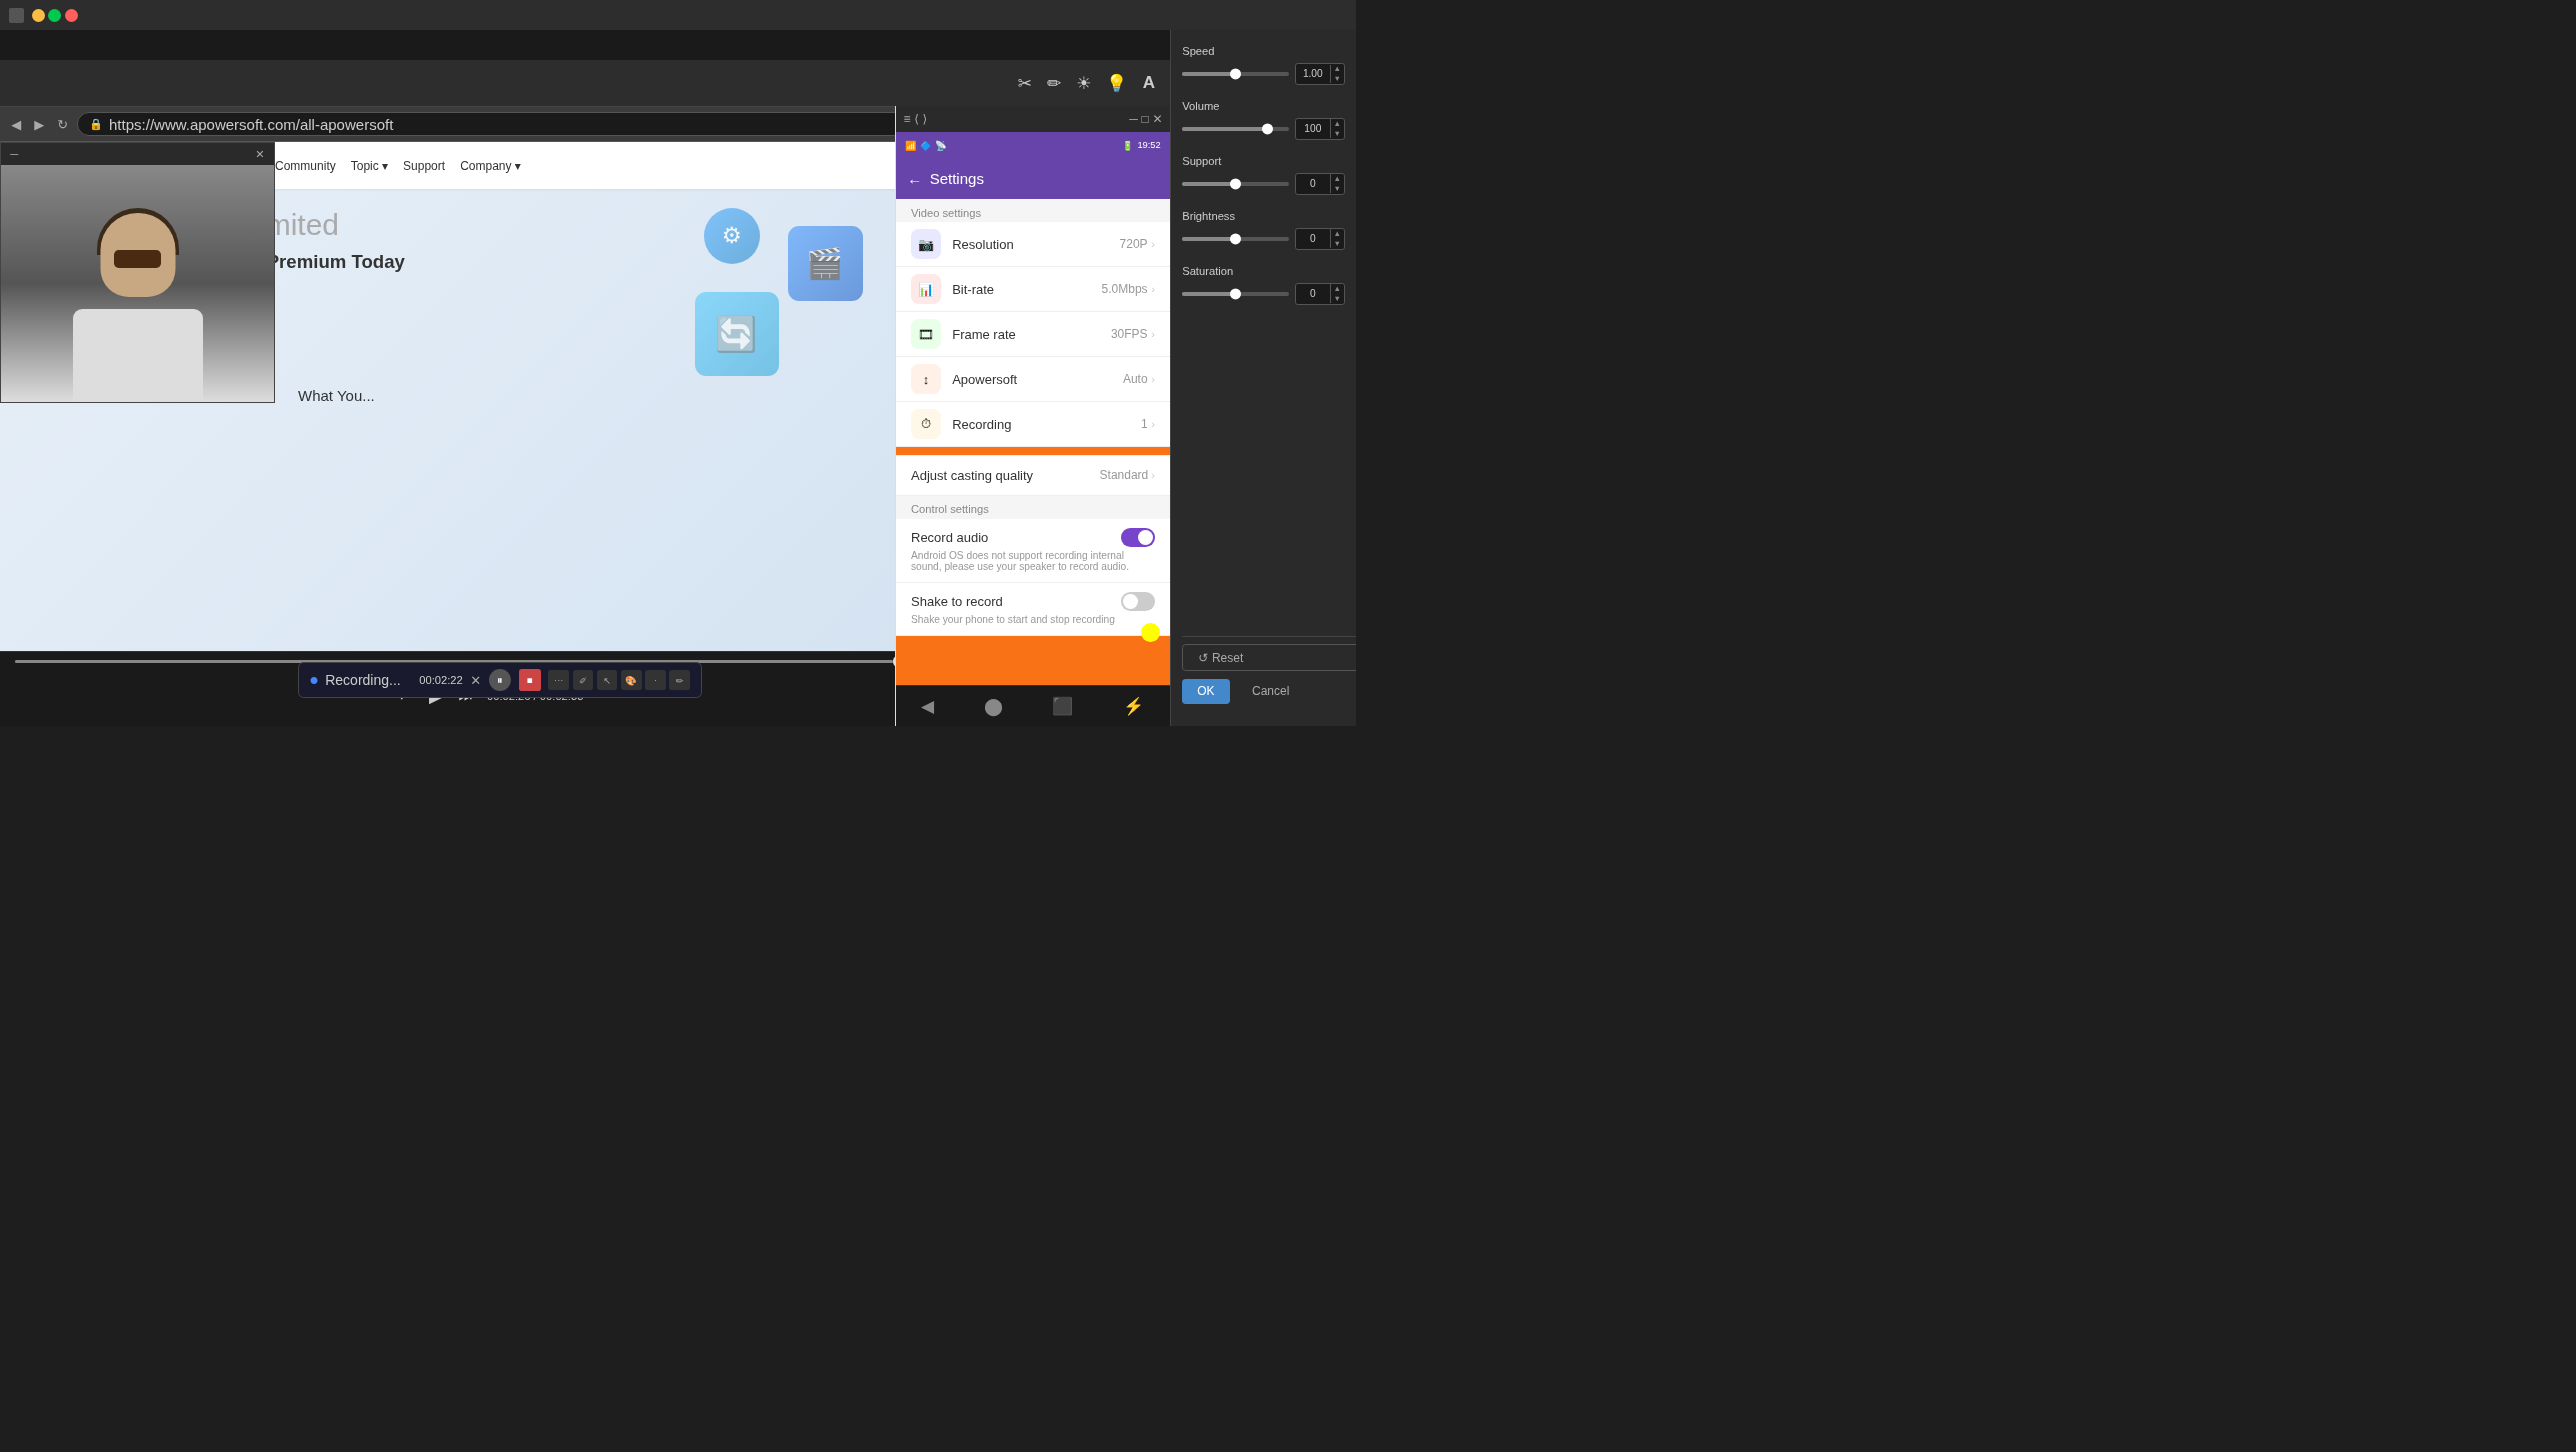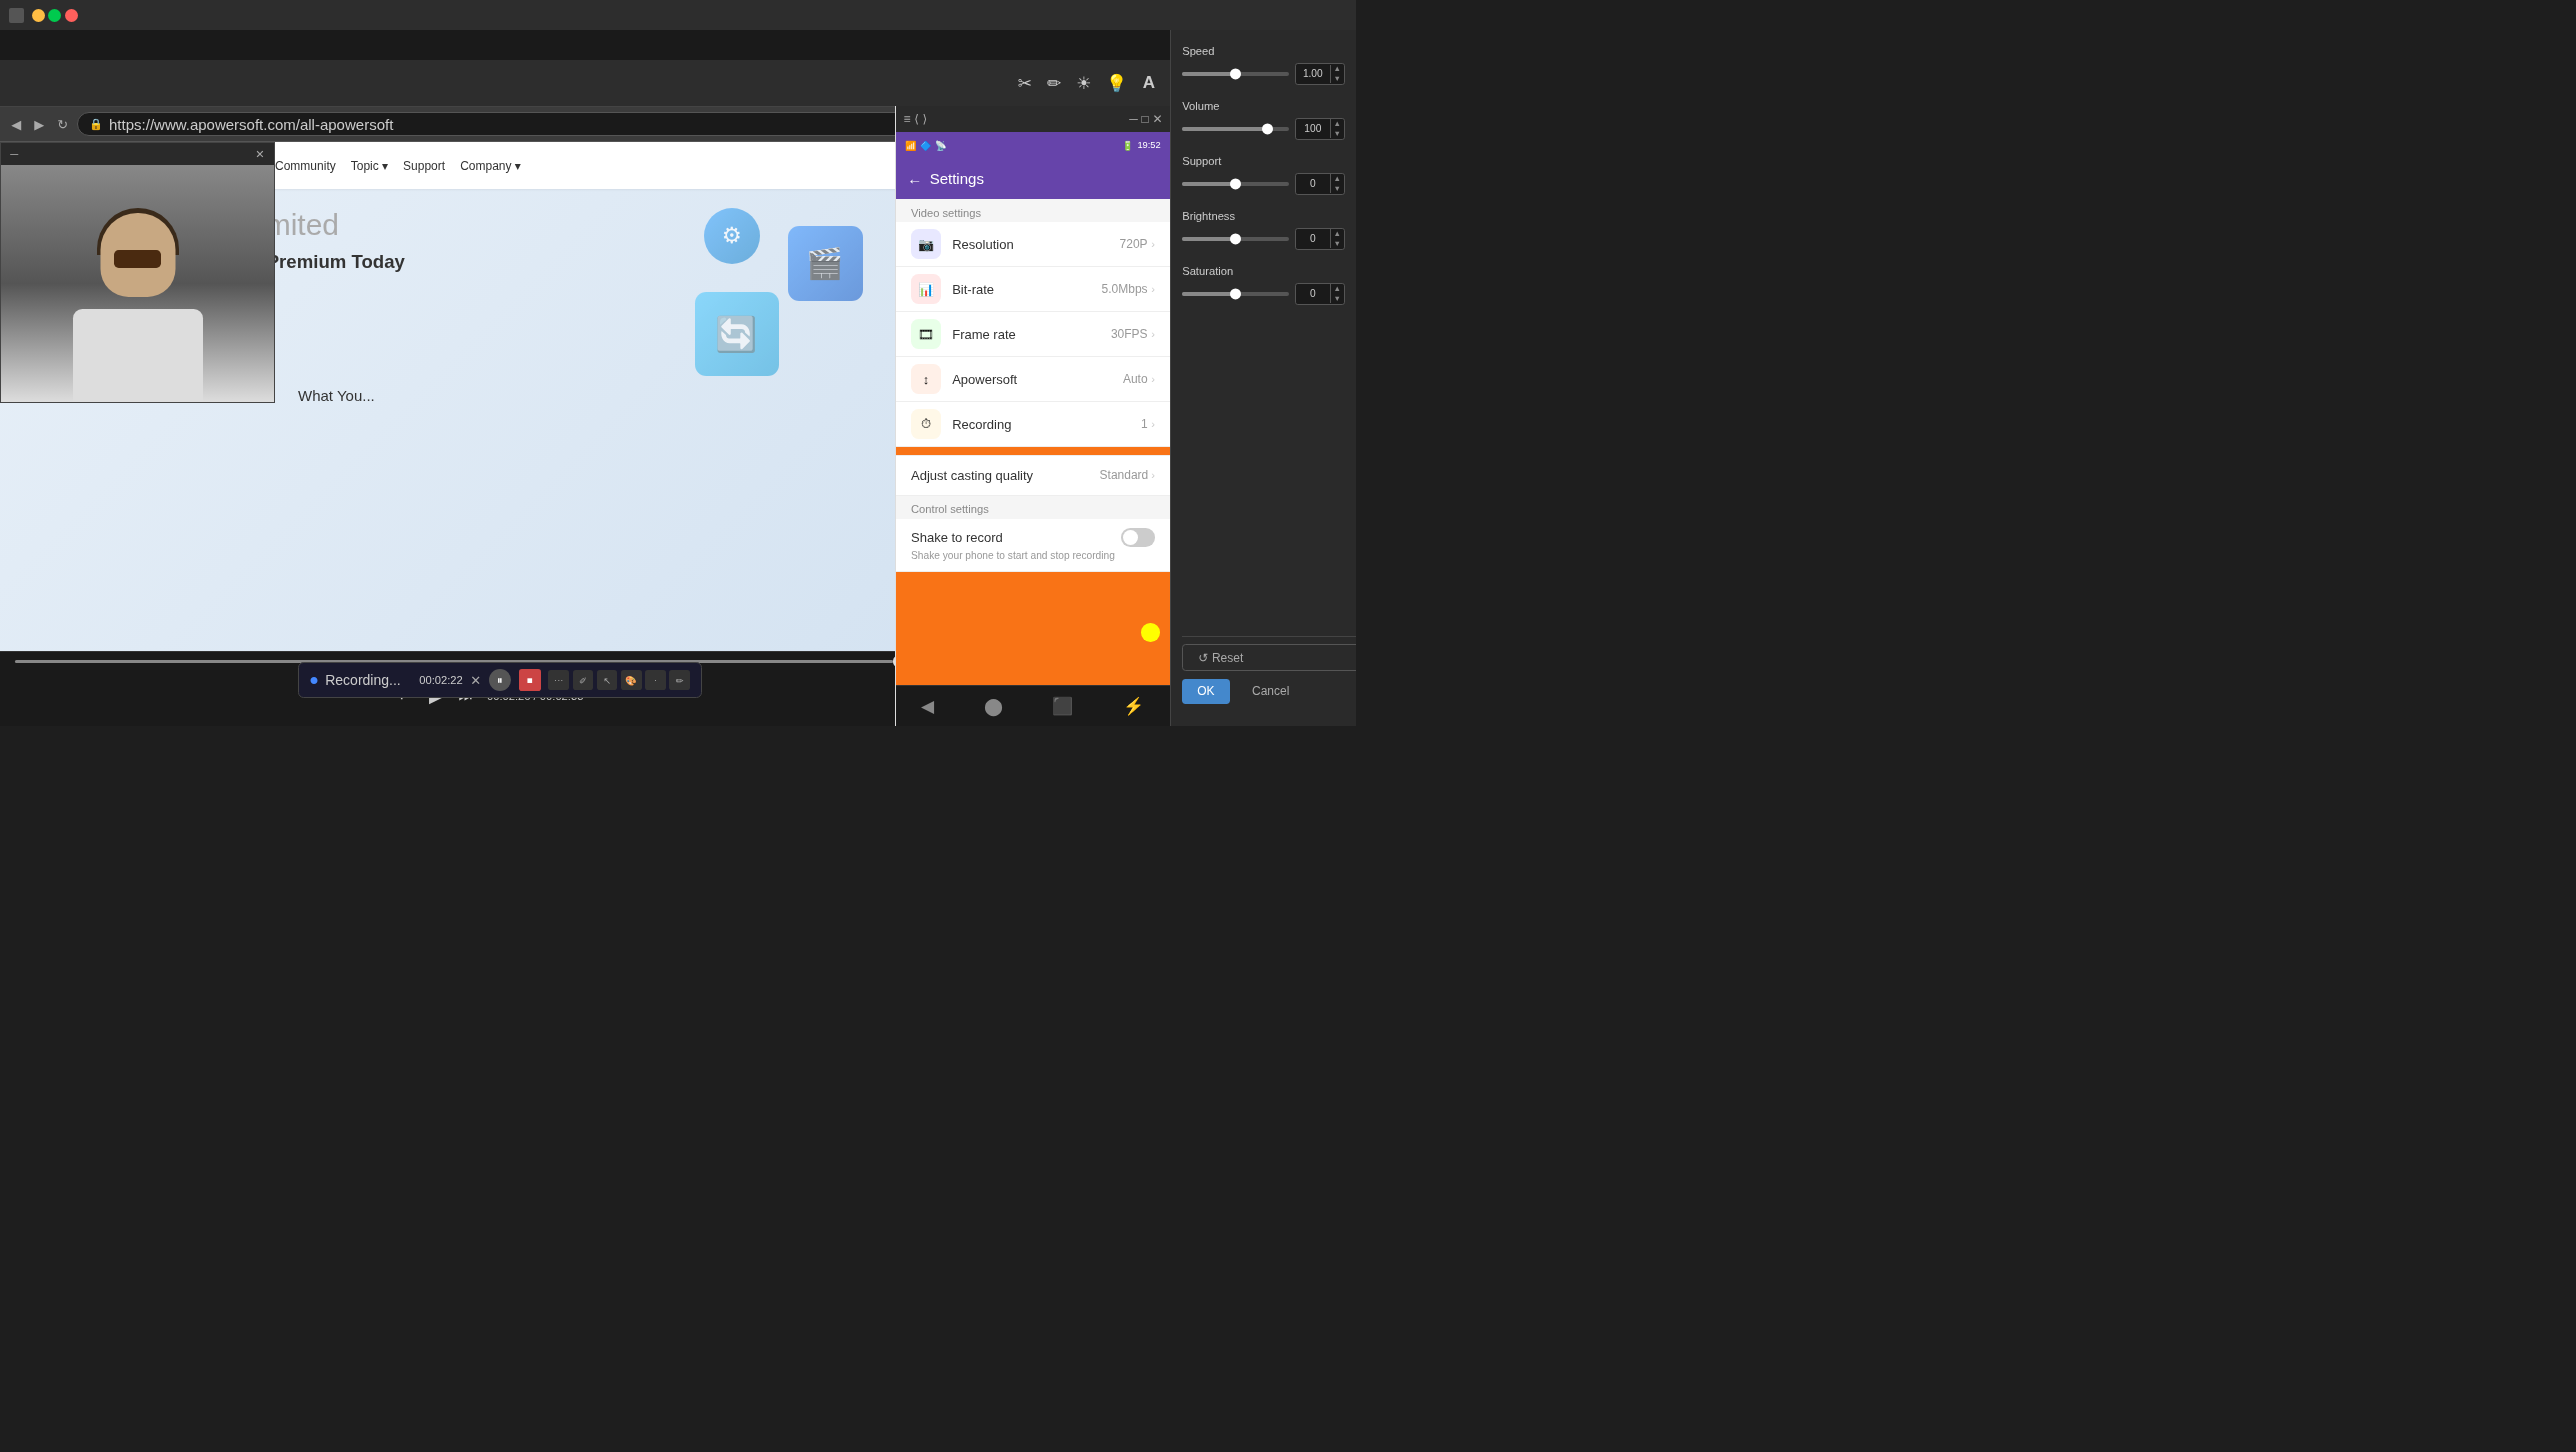--- a/index.html
+++ b/index.html
@@ -825,20 +825,27 @@
         </div>
 
         <div class="settings-casting-item">
           <span class="settings-casting-label">Adjust casting quality</span>
           <span class="settings-casting-value">Standard</span>
           <span class="settings-casting-arrow">›</span>
         </div>
 
         <div class="settings-control-header">Control settings</div>
 
+        <div class="settings-audio-item">
+          <div class="settings-audio-row">
+            <span class="settings-audio-label">Record audio</span>
+            <div class="toggle-on"></div>
+          </div>
+          <div class="settings-audio-desc">Android OS does not support recording internal sound, please use your speaker to record audio.</div>
+        </div>
 
         <div class="settings-shake-item">
           <div style="display:flex;align-items:center;">
             <span style="flex:1;font-size:13px;color:#333;">Shake to record</span>
             <div style="width:34px;height:18.6px;background:#ccc;border-radius:9.3px;position:relative;">
               <div style="position:absolute;left:1.9px;top:1.9px;width:15px;height:15px;background:white;border-radius:50%;"></div>
             </div>
           </div>
           <div style="font-size:10.2px;color:#999;margin-top:3.7px;">Shake your phone to start and stop recording</div>
         </div>

